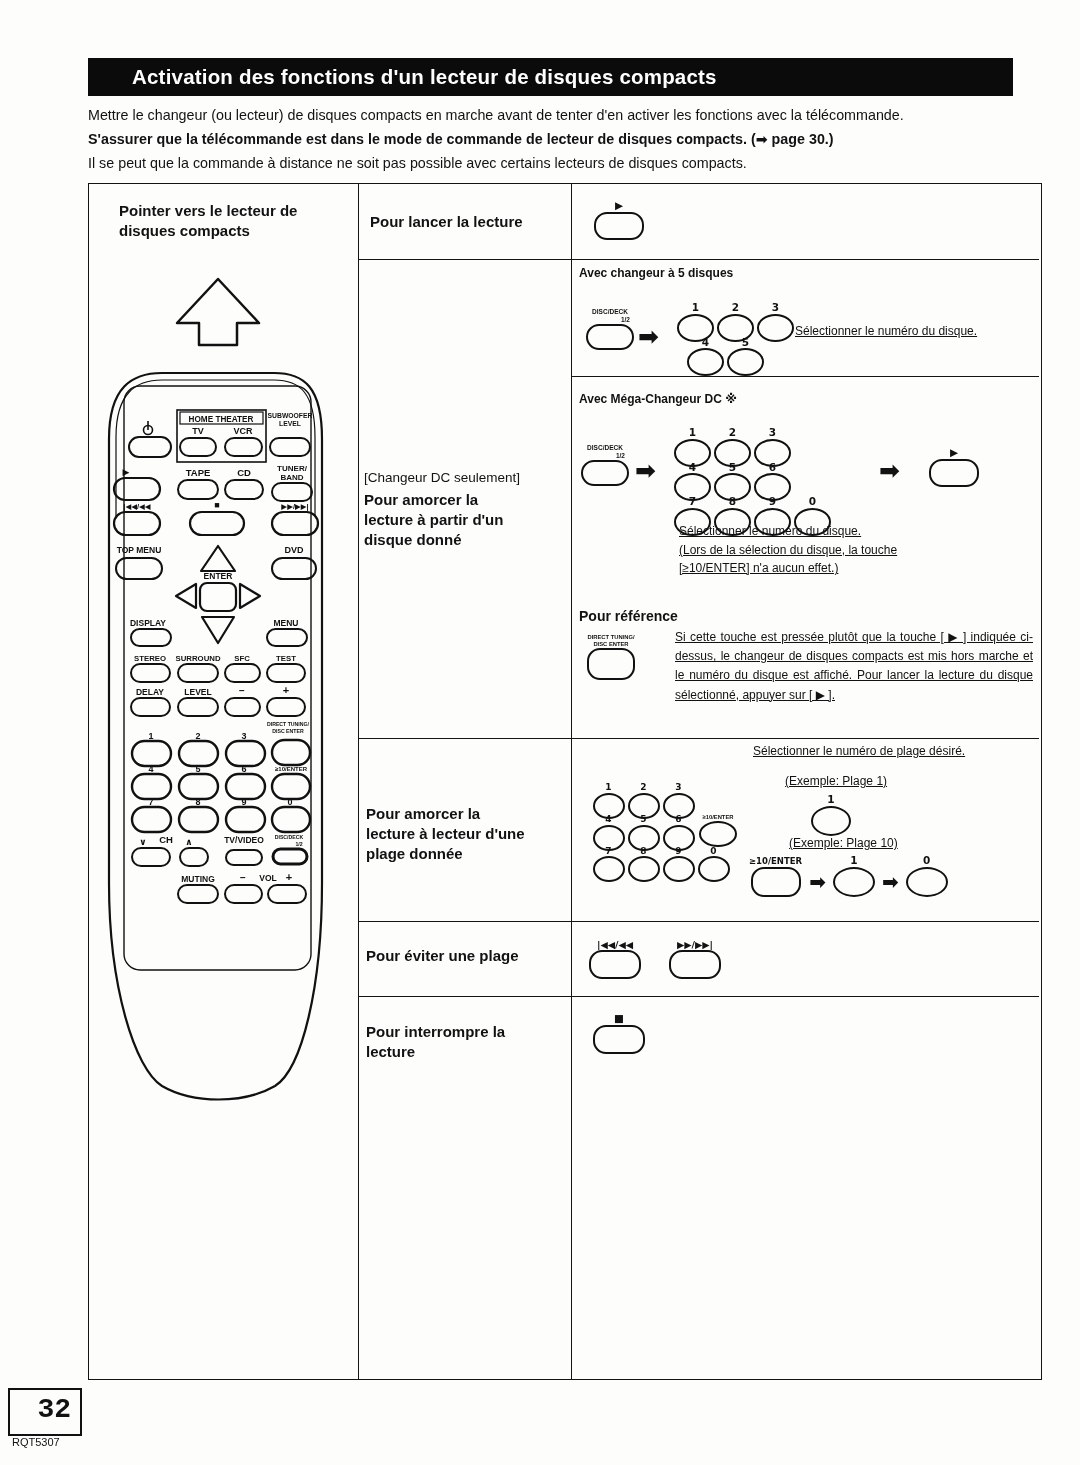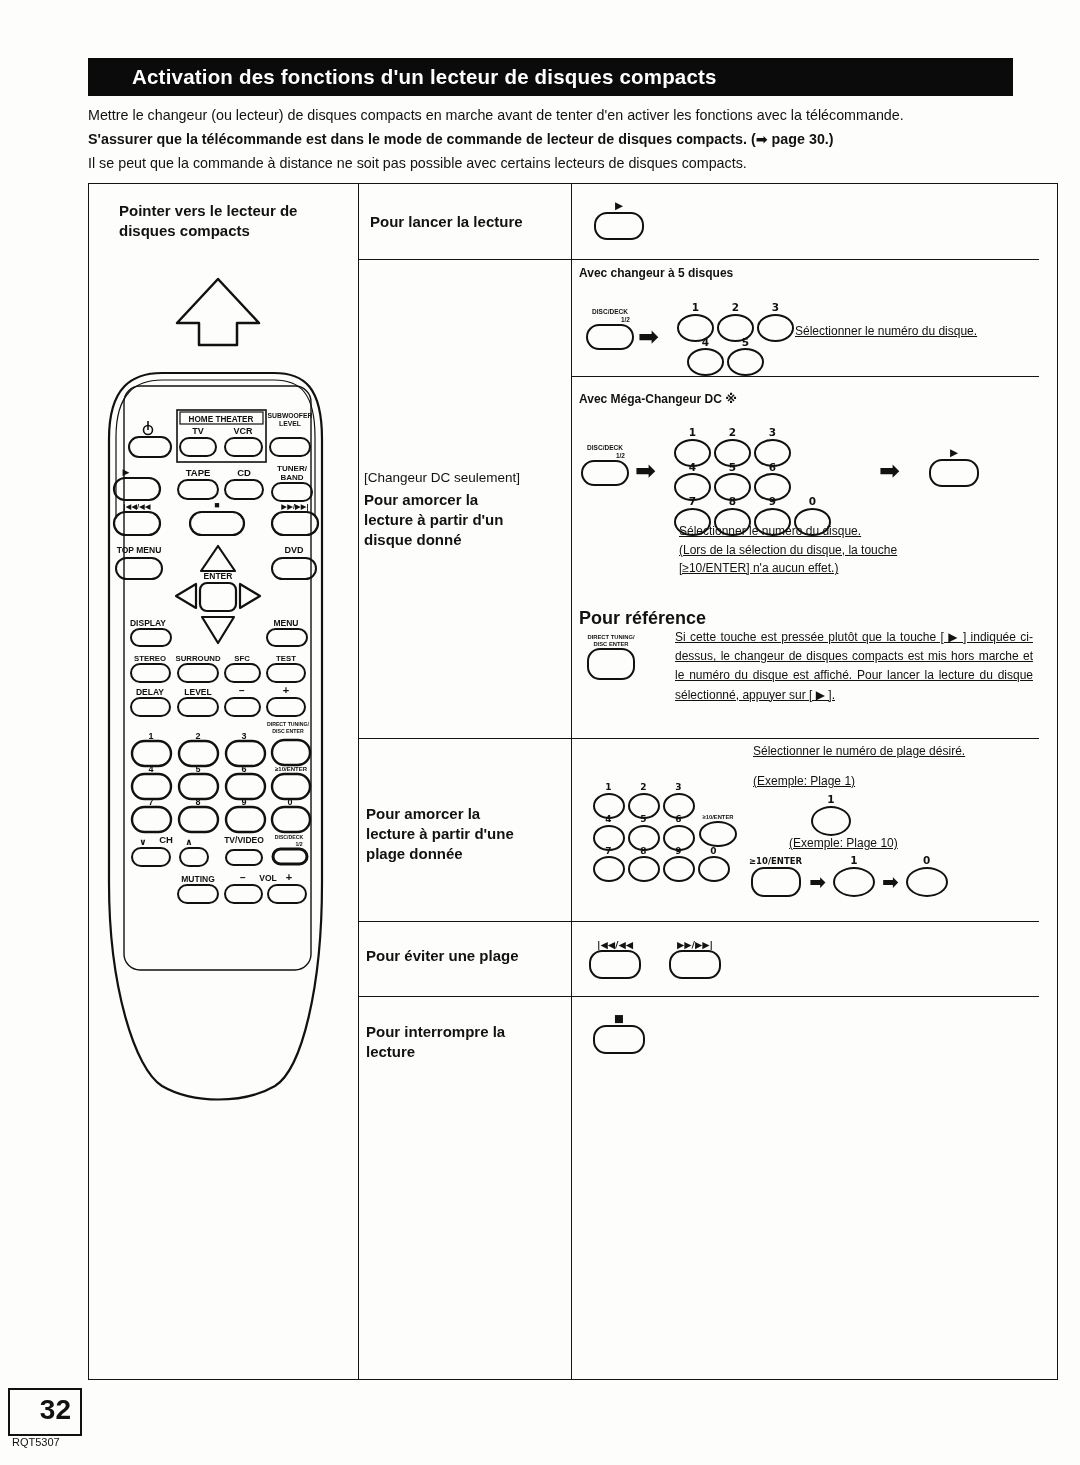--- a/index.html
+++ b/index.html
@@ -8,21 +8,21 @@
   .abs{position:absolute;}
   .b{font-weight:bold;}
   
   .header-box{position:absolute;left:88px;top:0;width:952px;height:46px;
               border-left:2.5px solid #111;border-top:1.5px solid #111;border-bottom:3px solid #111;}
   .header-title{position:absolute;left:42px;top:11px;font-size:19px;font-weight:bold;}
   .banner{position:absolute;left:88px;top:58px;width:925px;height:38px;background:#0b0b0b;color:#fff;}
   .banner span{position:absolute;left:44px;top:7px;font-size:20.5px;font-weight:bold;letter-spacing:.2px;}
   .intro{font-size:14.3px;}
   
-  .tbl{position:absolute;left:88px;top:183px;width:952px;height:1195px;border:1.8px solid #141414;padding-left:16px;}
+  .tbl{position:absolute;left:88px;top:183px;width:952px;height:1195px;border:1.8px solid #141414;}
   .vline{position:absolute;top:0;width:0;height:100%;border-left:1.6px solid #141414;}
   .hline{position:absolute;height:0;border-top:1.6px solid #141414;}
   
   .pill{display:block;border:2px solid #111;border-radius:13px;background:transparent;}
   .ov{display:block;border:2px solid #111;border-radius:50%;}
   .asm{position:absolute;display:flex;flex-direction:column;align-items:center;}
   .dl{font-weight:bold;font-size:10.5px;line-height:1.2;font-family:"DejaVu Sans",sans-serif;}
   .tinylbl{font-weight:bold;font-size:6.5px;line-height:1.25;}
   .barrow{position:absolute;font-family:"DejaVu Sans",sans-serif;font-size:25px;line-height:1;font-weight:bold;}
   .cluster{position:absolute;}
@@ -36,21 +36,21 @@
   .trk .crow + .crow{margin-top:-5px;}
   .trk .dl{font-size:9px;}
   .h2{font-weight:bold;font-size:12px;}
   .instr{font-size:12px;text-decoration:underline;}
   .mlabel{font-weight:bold;font-size:15px;line-height:20.5px;}
   .exrow{position:absolute;display:flex;align-items:flex-end;gap:7px;}
   .exrow .inarrow{font-family:"DejaVu Sans",sans-serif;font-size:20px;font-weight:bold;margin-bottom:3px;}
   svg text{font-family:"Liberation Sans","DejaVu Sans",sans-serif;fill:#111;}
   
   .pageno-box{position:absolute;left:8px;top:1388px;width:70px;height:44px;border:2px solid #111;}
-  .pageno{position:absolute;right:9px;top:4px;font-size:28px;font-weight:bold;}
+  .pageno{position:absolute;right:9px;top:4px;font-size:28px;font-weight:bold;font-family:Liberation Mono, monospace;}
   .modelcode{position:absolute;left:12px;top:1436px;font-size:11px;}
   .footnote{position:absolute;left:95px;top:1402px;font-size:14.3px;}
 </style>
 </head>
 <body>
 
 <div class="page">
 
   <div class="banner">
     <span>Activation des fonctions d'un lecteur de disques compacts</span>
@@ -302,30 +302,30 @@
     <div class="asm" style="left:840px;top:262px;">
       <span class="dl">▶</span>
       <span class="pill" style="width:46px;height:24px;"></span>
     </div>
     <div class="abs instr" style="left:590px;top:338px;line-height:18.5px;">
       <div>Sélectionner le numéro du disque.</div>
       <div>(Lors de la sélection du disque, la touche</div>
       <div>[≥10/ENTER] n'a aucun effet.)</div>
     </div>
 
-    <div class="abs b" style="left:490px;top:424px;font-size:18px;text-align:right;">Pour référence</div>
+    <div class="abs b" style="left:490px;top:424px;font-size:14px;text-align:right;">Pour référence</div>
     <div class="asm" style="left:498px;top:450px;">
       <span class="tinylbl" style="font-size:5.8px;">DIRECT TUNING/</span>
       <span class="tinylbl" style="font-size:5.8px;">DISC ENTER</span>
       <span class="pill" style="width:44px;height:28px;border-radius:13px;"></span>
     </div>
     <div class="abs instr" style="left:586px;top:444px;width:358px;line-height:19.2px;text-align:justify;">Si cette touche est pressée plutôt que la touche [ ▶ ] indiquée ci-dessus, le changeur de disques compacts est mis hors marche et le numéro du disque est affiché. Pour lancer la lecture du disque sélectionné, appuyer sur [ ▶ ].</div>
 
     <div class="abs mlabel" style="left:277px;top:620px;">Pour amorcer la</div>
-    <div class="abs mlabel" style="left:277px;top:640px;">lecture à partir d'une</div>
+    <div class="abs mlabel" style="left:277px;top:640px;">lecture à lecteur d'une</div>
     <div class="abs mlabel" style="left:277px;top:660px;">plage donnée</div>
 
     <div class="abs instr" style="left:664px;top:560px;">Sélectionner le numéro de plage désiré.</div>
     <div class="cluster trk" style="left:504px;top:598px;">
       <div class="crow">
         <span class="cbtn">
             <span class="dl">1</span>
             <span class="ov"></span>
           </span>
         <span class="cbtn">
@@ -367,21 +367,21 @@
         <span class="cbtn">
             <span class="dl">9</span>
             <span class="ov"></span>
           </span>
         <span class="cbtn">
             <span class="dl">0</span>
             <span class="ov"></span>
           </span>
       </div>
     </div>
-    <div class="abs instr" style="left:664px;top:590px;">(Exemple: Plage 1)</div>
+    <div class="abs instr" style="left:696px;top:590px;">(Exemple: Plage 1)</div>
     <div class="asm" style="left:722px;top:609px;">
       <span class="dl">1</span>
       <span class="ov" style="width:36px;height:26px;"></span>
     </div>
     <div class="abs instr" style="left:700px;top:652px;">(Exemple: Plage 10)</div>
     <div class="exrow" style="left:660px;top:670px;">
       <span class="asm" style="position:static;">
         <span class="dl" style="font-size:8.5px;">≥10/ENTER</span>
         <span class="pill" style="width:46px;height:26px;"></span>
       </span>

